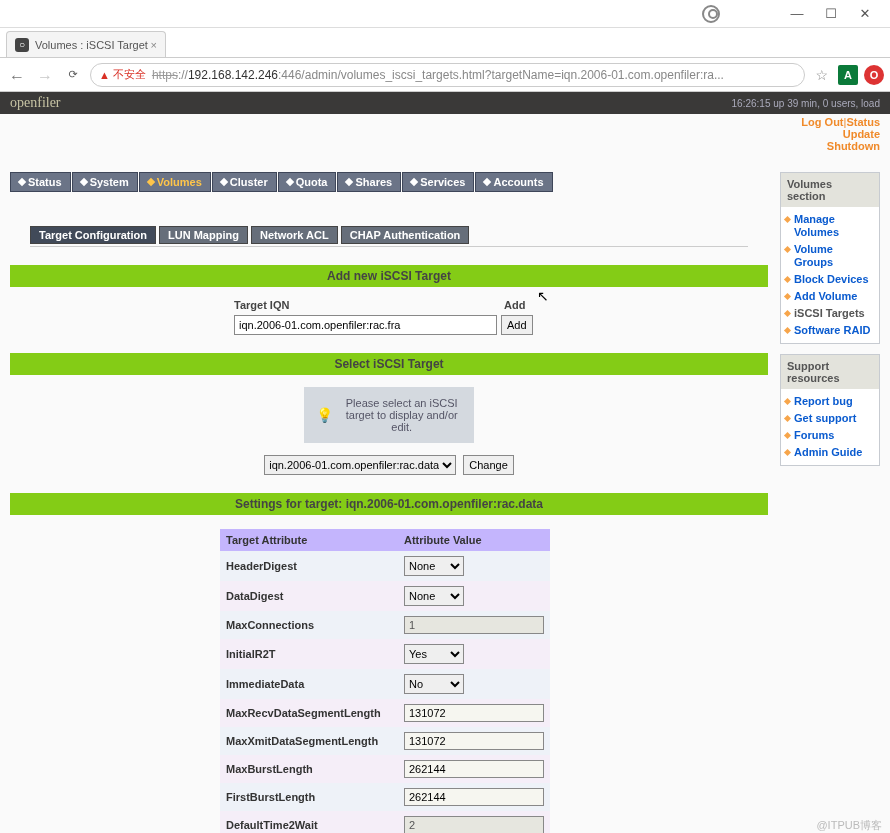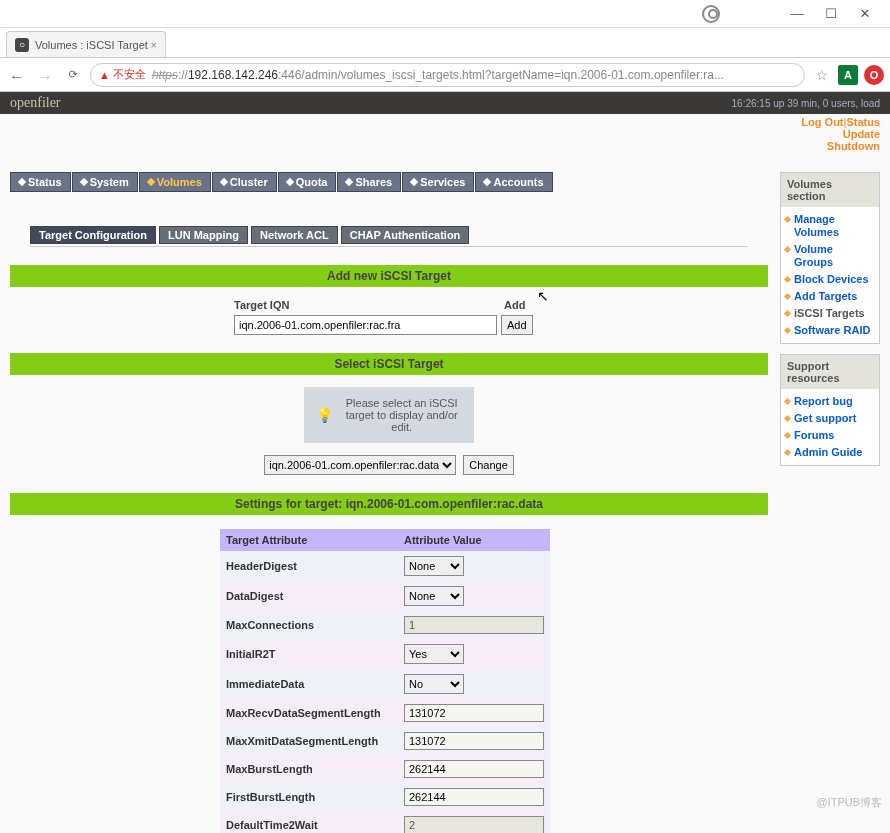--- a/index.html
+++ b/index.html
@@ -13,21 +13,21 @@
   .tabstrip { height:30px; background:#fff; display:flex; align-items:flex-end; padding-left:6px; border-bottom:1px solid #ccc;}
   .browtab { display:flex; align-items:center; background:#f4f4f4; border:1px solid #ccc; border-bottom:none; border-top-left-radius:4px; border-top-right-radius:4px; height:26px; padding:0 8px; width:160px; font-size:11px; color:#555;}
   .browtab .favicon{ width:14px;height:14px; background:#444; border-radius:3px; margin-right:6px; display:flex;align-items:center;justify-content:center;color:#fff;font-size:10px;}
   .browtab .close{ margin-left:auto; color:#888;}
   .addrbar { height:34px; background:#fff; display:flex; align-items:center; padding:0 6px; gap:6px; border-bottom:1px solid #ccc;}
   .navbtn { width:22px; height:22px; display:flex; align-items:center; justify-content:center; color:#777; font-size:16px; }
   .reload { width:22px; height:22px; display:flex; align-items:center; justify-content:center; color:#555; }
   .urlbox { flex:1; height:24px; border:1px solid #ccc; border-radius:12px; display:flex; align-items:center; padding:0 8px; font-size:12px; color:#666; overflow:hidden; white-space:nowrap;}
   .warn { color:#d93025; display:flex; align-items:center; gap:3px; margin-right:6px; font-size:11px;}
   .warn-tri { color:#d93025; font-weight:bold;}
-  .url-https { color:#999; text-decoration:line-through;font-style:italic;}
+  .url-https { color:#999; text-decoration:line-through;}
   .url-host { color:#333;}
   .url-path { color:#888;}
   .starbtn { color:#888; font-size:14px; margin:0 4px;}
   .extA { width:20px;height:20px; background:#0b7a3a; color:#fff; display:flex;align-items:center;justify-content:center; font-weight:bold; font-size:11px; border-radius:2px;}
   .extO { width:20px;height:20px; background:#d33; color:#fff; display:flex;align-items:center;justify-content:center; font-weight:bold; font-size:11px; border-radius:50%;}
   
   .of-header { background:#3a3938; color:#c7c4a4; height:22px; display:flex; align-items:center; padding:0 10px; font-size:11px;}
   .of-logo{ font-family: Georgia, serif; font-size:14px; color:#c7c4a4;}
   .of-status { margin-left:auto; text-align:center; color:#aab; font-size:10px; line-height:11px;}
   .of-links { color:#f08a2a; font-weight:bold; font-size:11px; text-align:right; padding:2px 10px 6px; background:#fafafa;}
@@ -73,21 +73,21 @@
   .valinput { width:140px; height:18px; border:1px solid #888; background:#f6f6f0; padding:0 4px; font-size:11px;}
   .valinput.ro { background:#e6e6df; color:#555;}
   .valselect{ height:20px; font-size:11px; border:1px solid #888; width:60px;}
   
   .panel { border:1px solid #c7cbd1; background:#fff; margin-bottom:10px;}
   .panel-h { background:#e3e3dc; font-weight:bold; color:#555; padding:5px 6px; font-size:11px;}
   .panel-b { padding:4px 2px;}
   .sidelink { display:flex; align-items:flex-start; gap:4px; color:#0a5bcf; font-weight:bold; font-size:11px; padding:2px 2px; cursor:pointer; line-height:13px;}
   .sidelink .sb { width:5px;height:5px; background:#f7a54a; transform:rotate(45deg); margin-top:4px; flex-shrink:0;}
   .sidelink.current { color:#555;}
-  .watermark{ position:fixed; right:8px; bottom:23px; color:#bbb; font-size:11px;}
+  .watermark{ position:fixed; right:8px; bottom:0; color:#bbb; font-size:11px;}
   .cursor { position:absolute; left:537px; top:288px; font-size:14px; color:#000; pointer-events:none;}
 </style>
 </head>
 <body>
 
 <div class="titlebar">
   <div class="spacer"></div>
   <div class="usericon"></div>
   <div class="winbtn">—</div>
   <div class="winbtn">☐</div>
@@ -263,21 +263,21 @@
           <div class="sidelink">
             <span class="sb"></span>
             <span>Volume Groups</span>
           </div>
           <div class="sidelink">
             <span class="sb"></span>
             <span>Block Devices</span>
           </div>
           <div class="sidelink">
             <span class="sb"></span>
-            <span>Add Targets</span>
+            <span>Add Volume</span>
           </div>
           <div class="sidelink current">
             <span class="sb"></span>
             <span>iSCSI Targets</span>
           </div>
           <div class="sidelink">
             <span class="sb"></span>
             <span>Software RAID</span>
           </div>
         </div>

